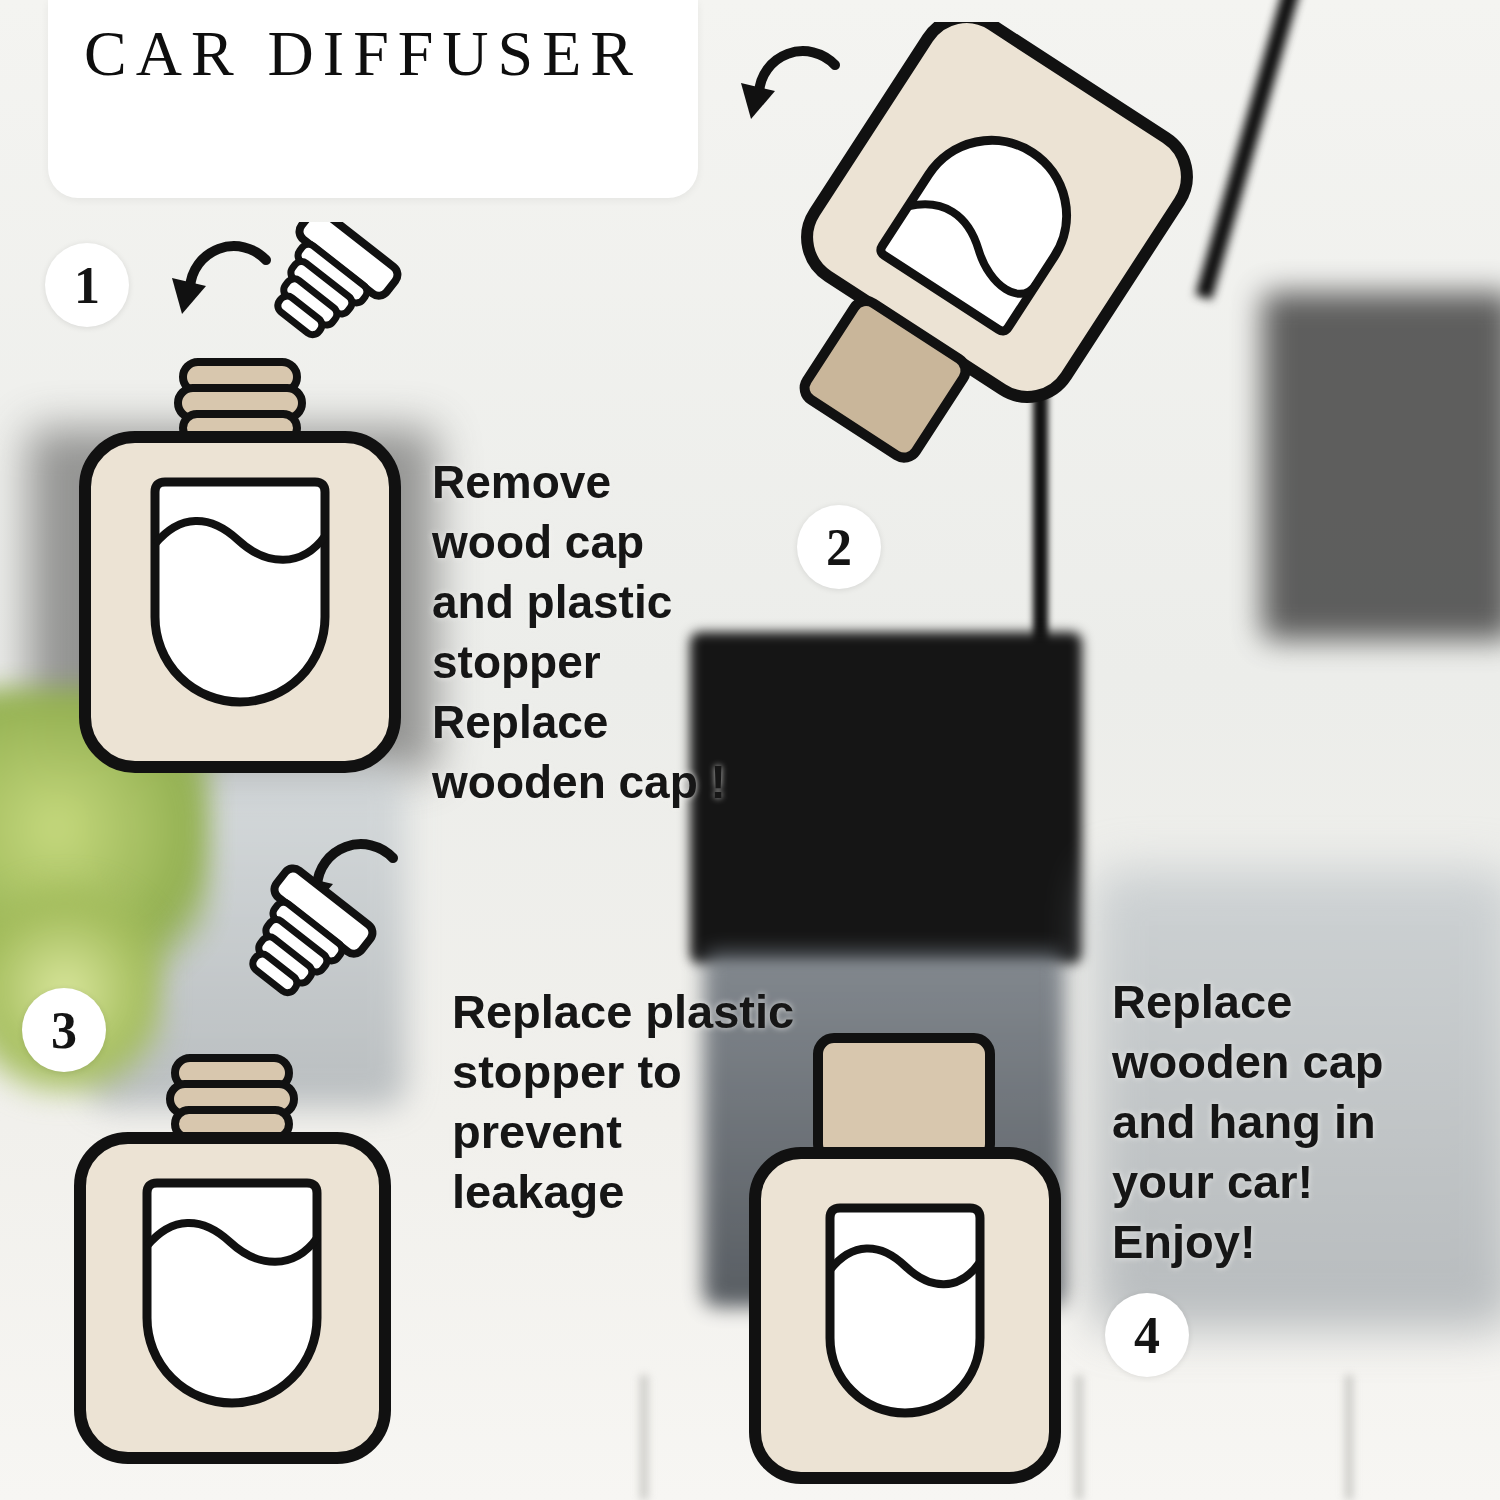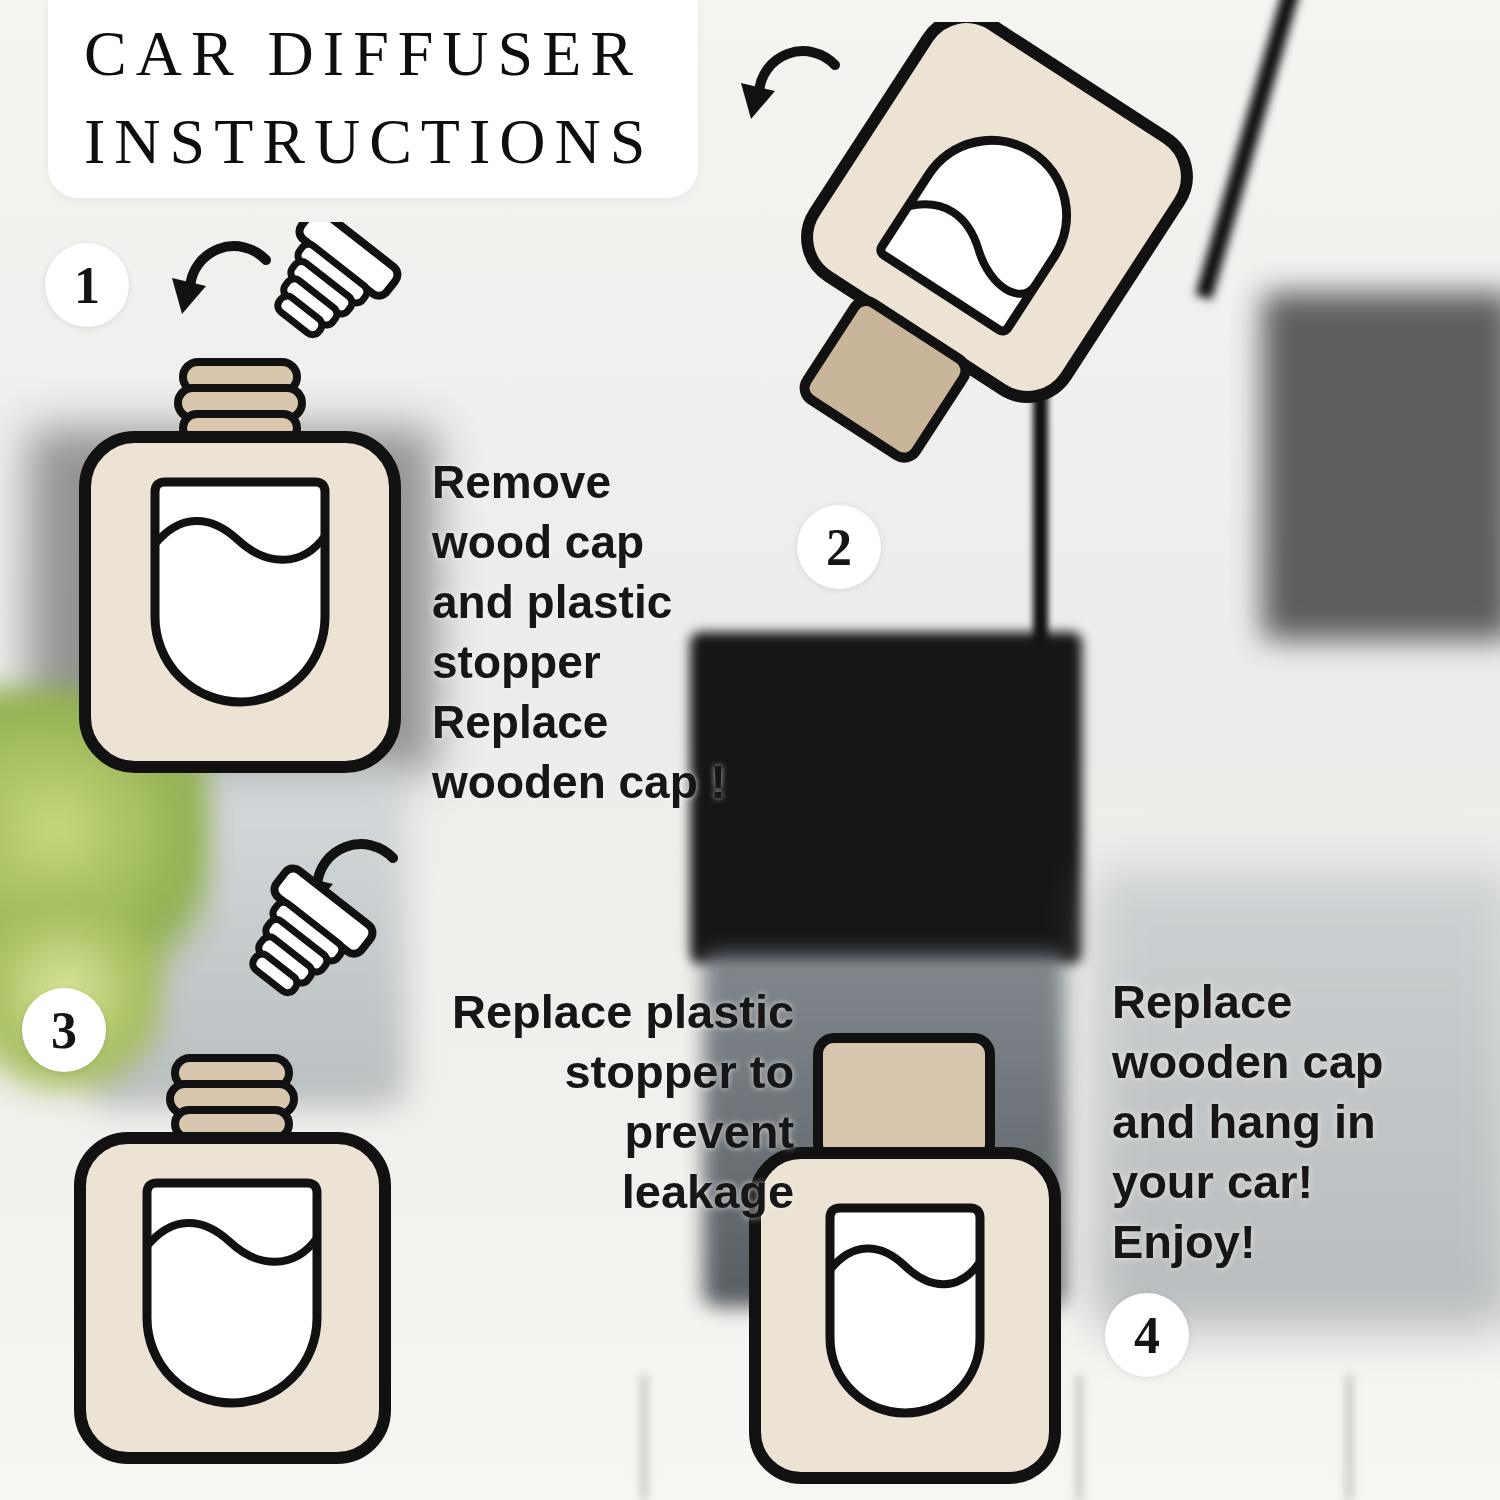--- a/index.html
+++ b/index.html
@@ -47,21 +47,21 @@
   .badge3{left:22px;top:988px;}
   .badge4{left:1105px;top:1293px;}
 
   
   .step-text{
     position:absolute;font-weight:700;color:#161616;white-space:pre-line;
     text-shadow:0 0 6px rgba(245,245,242,.8);
   }
   .text1{left:432px;top:452px;font-size:46px;line-height:60px;}
   .text2{left:1096px;top:392px;font-size:46px;line-height:60px;}
-  .text3{left:452px;top:982px;font-size:47px;line-height:60px;text-align:right;}
+  .text3{left:452px;top:982px;font-size:47px;line-height:60px;}
   .text4{left:1112px;top:972px;font-size:47px;line-height:60px;}
 
   .ill{position:absolute;}
   .ill1{left:70px;top:222px;}
   .ill2{left:732px;top:22px;}
   .ill3{left:65px;top:838px;}
   .ill4{left:740px;top:1028px;}
 </style>
 </head>
 <body>
@@ -80,21 +80,20 @@
     <div class="bgpart bottle-right"></div>
     <div class="bgpart plant1"></div>
     <div class="bgpart plant2"></div>
     <div class="bgpart floor-line fl1"></div>
     <div class="bgpart floor-line fl2"></div>
     <div class="bgpart floor-line fl3"></div>
   </div>
 
   <div class="title-box">
     <div class="title-line">CAR DIFFUSER</div>
-    <div class="title-line">INSTRUCTIONS</div>
   </div>
 
   <svg class="ill ill1" width="340" height="560" viewBox="0 0 340 560">
     <g transform="translate(58,0)">
       <path d="M 138 38 A 44 44 0 0 0 62 66" stroke="#111" stroke-width="10" fill="none" stroke-linecap="round"></path>
       <polygon points="44,56 78,64 54,92" fill="#111"></polygon>
     </g>
     <g transform="translate(252,65) rotate(38)">
       <rect x="-54" y="-60" width="108" height="34" rx="10" fill="#fff" stroke="#111" stroke-width="8"></rect>
       <rect x="-40" y="-27" width="80" height="20" rx="8" fill="#fff" stroke="#111" stroke-width="7"></rect>

